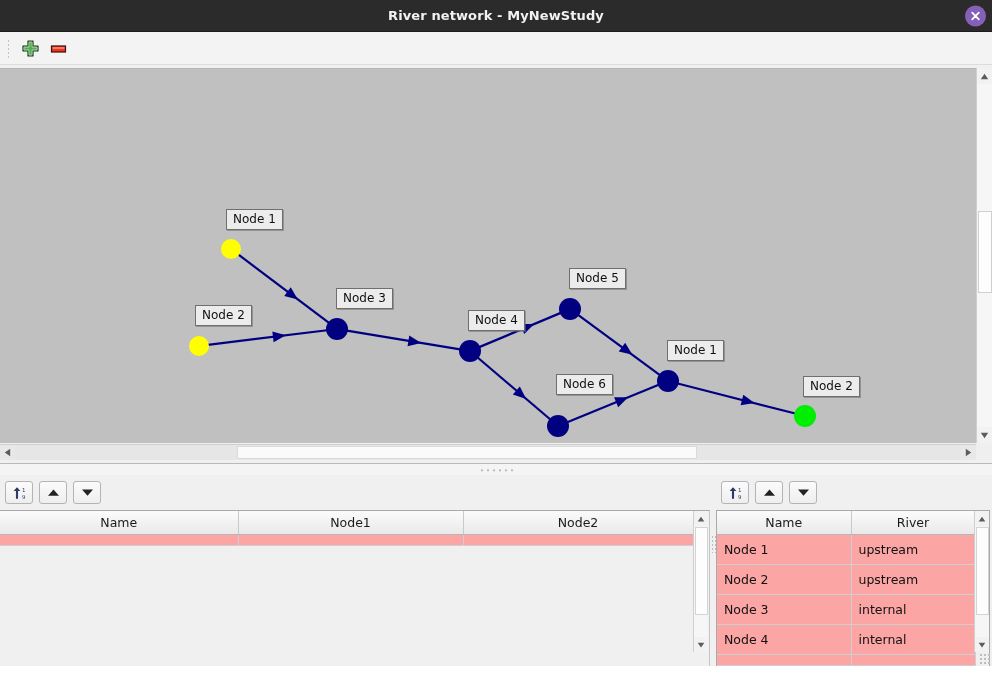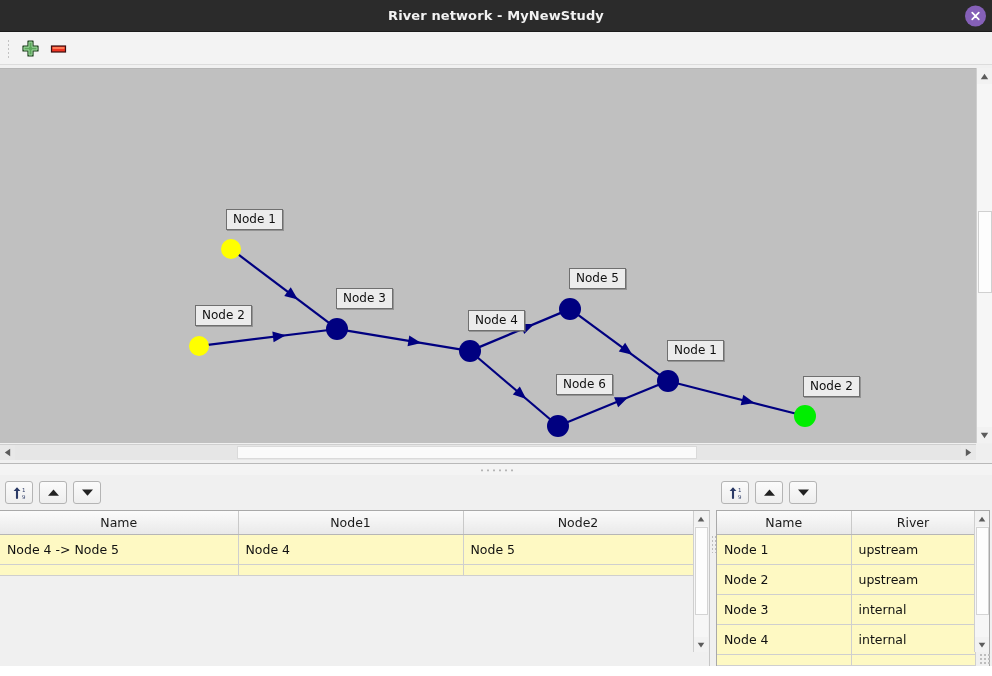--- a/index.html
+++ b/index.html
@@ -279,21 +279,21 @@
     position: relative;
     margin: 0 0 0 0;
     box-sizing: border-box;
   }
   .tbl-panel.left .tbl-wrap  { border-top: 1px solid #a9a9a9; border-right: 1px solid #c6c6c6; }
   .tbl-panel.right .tbl-wrap { margin-left: 6px; margin-right: 2px; border: 1px solid #a9a9a9; border-bottom: none;}
 
   table.grid {
     border-collapse: collapse;
     table-layout: fixed;
-    background: #fef9c3;
+    background: #fca5a5;
     font-size: 12.5px;
   }
   table.grid thead th {
     background: linear-gradient(#fbfbfb, #e9e9e9);
     border-right: 1px solid #c9c9c9;
     border-bottom: 1px solid #b6b6b6;
     font-weight: normal;
     font-size: 12.5px;
     color: #1a1a1a;
     height: 23px;
@@ -511,25 +511,20 @@
               <col class="c2">
             </colgroup>
           <thead>
               <tr>
                 <th>Name</th>
                 <th>Node1</th>
                 <th>Node2</th>
               </tr>
             </thead>
           <tbody>
-              <tr>
-                <td>Node 4 -&gt; Node 5</td>
-                <td>Node 4</td>
-                <td>Node 5</td>
-              </tr>
               <tr class="partial">
                 <td></td>
                 <td></td>
                 <td></td>
               </tr>
             </tbody>
         </table>
 
         <div class="tv-scroll" id="branches-scroll" style="left:693px; height:141px;">
           <div class="arr up">

